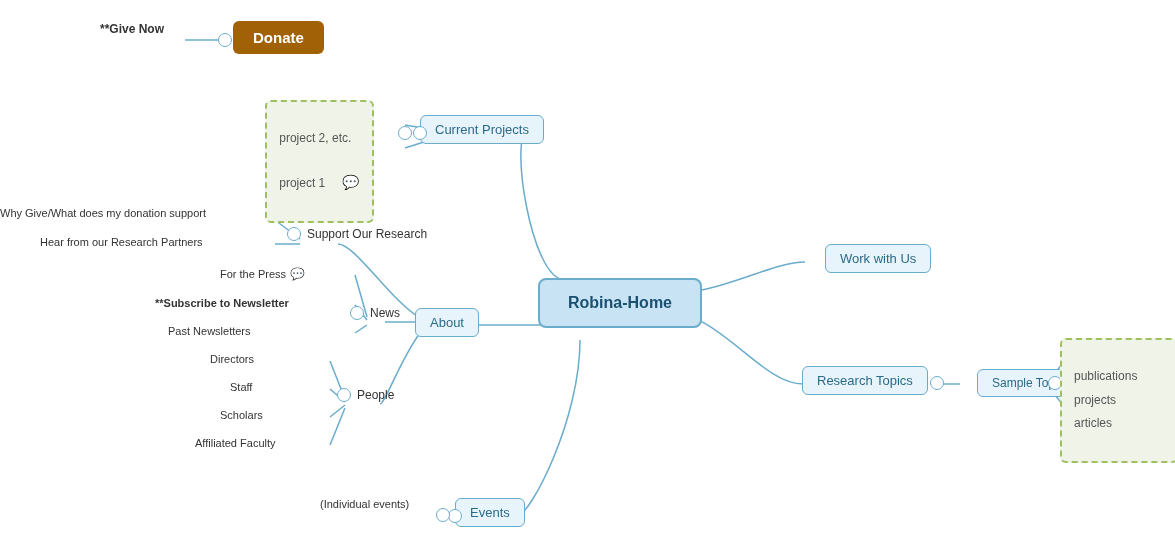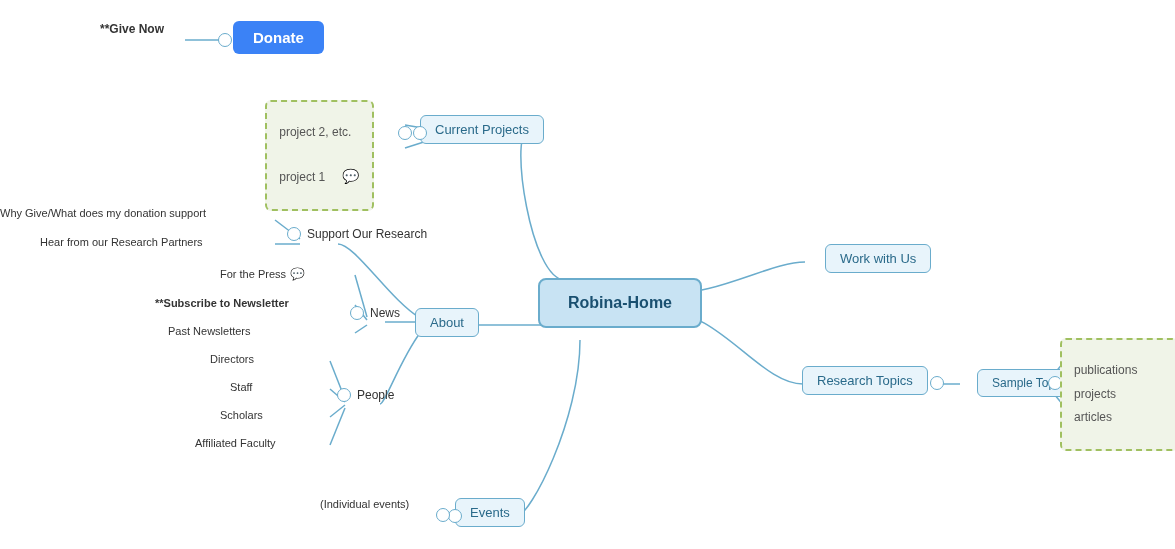--- a/index.html
+++ b/index.html
@@ -42,42 +42,42 @@
       padding: 14px 28px;
       border-radius: 8px;
       color: #1a5070;
     }
     .node-box.dashed {
       border: 2px dashed #a0c060;
       background: #f0f4e8;
       color: #555;
       font-size: 12px;
       text-align: left;
-      padding: 20px 12px;
+      padding: 26px 12px;
       line-height: 1.8;
     }
     .node-text {
       font-size: 12px;
       color: #333;
       white-space: nowrap;
     }
     .node-text.bold {
       font-weight: bold;
     }
     .circle-connector {
       width: 14px;
       height: 14px;
       border-radius: 50%;
       border: 1.5px solid #6aaccc;
       background: #fff;
       display: inline-block;
       flex-shrink: 0;
     }
     .donate-btn {
-      background: #3b82f6;
+      background: #a16207;
       color: #fff;
       border-radius: 6px;
       padding: 8px 20px;
       font-size: 15px;
       font-weight: bold;
       border: none;
       cursor: pointer;
     }
   </style>
 </head>

